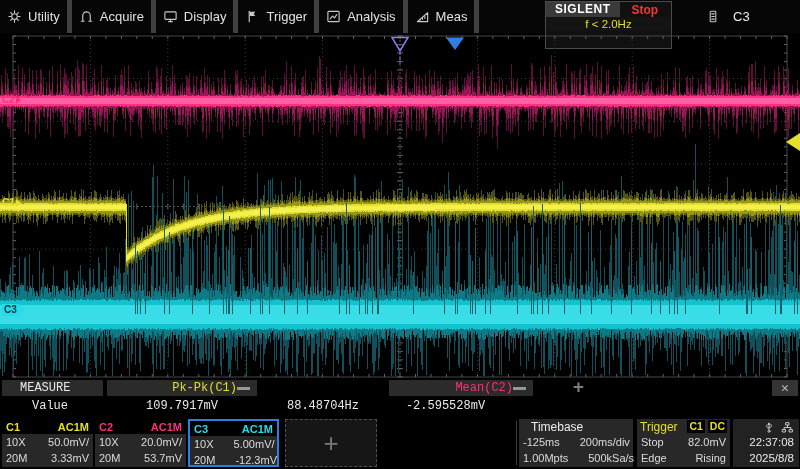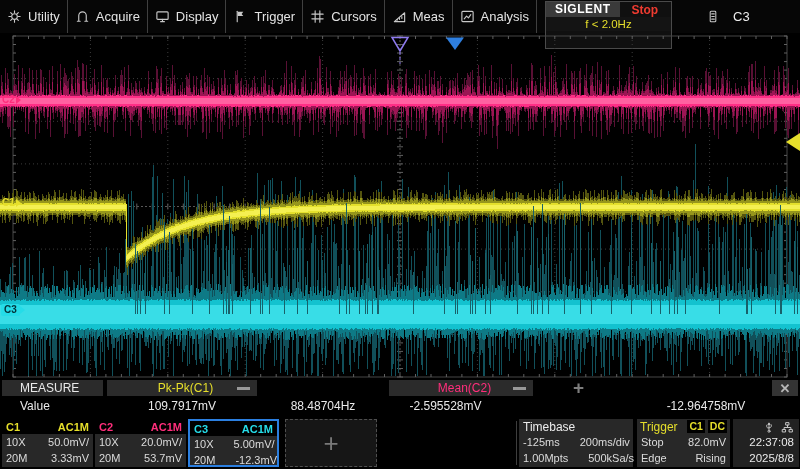--- a/index.html
+++ b/index.html
@@ -1,21 +1,21 @@
 <!DOCTYPE html>
 <html><head>
 <meta charset="utf-8">
 <style>
   html,body{margin:0;padding:0;background:#000;}
   #app{position:relative;width:800px;height:469px;background:#000;overflow:hidden;
        font-family:"Liberation Sans",sans-serif;-webkit-font-smoothing:antialiased;}
   
   .topbar{position:absolute;left:0;top:0;width:800px;height:33px;background:#060606;display:flex;align-items:center;}
   .menu-item{display:flex;align-items:center;gap:6px;height:33px;padding:0 7px;color:#e3e3e3;
-             font-size:13px;border-right:1px solid #404040;cursor:default;}
+             font-size:13px;border-right:5px solid #404040;cursor:default;}
   .menu-item svg{flex:0 0 auto;}
   .icn{stroke:#c9c9c9;fill:none;stroke-width:1.2;stroke-linecap:round;stroke-linejoin:round;}
   .icn-fill{fill:#c9c9c9;stroke:none;}
   .brandbox{position:absolute;left:545px;top:1px;width:127px;height:48px;border:1px solid #4a4a4a;
             background:#101010;box-sizing:border-box;}
   .brandrow{height:15px;display:flex;align-items:center;}
   .brand{background:#3a3a3a;color:#fff;font-weight:bold;font-size:12px;letter-spacing:.5px;
          padding:0 9px;height:15px;line-height:15px;}
   .stop{color:#f03b30;font-size:12px;font-weight:bold;margin-left:12px;}
   .tfreq{height:14px;background:#141414;color:#e6df2b;font-size:11.5px;text-align:center;line-height:14px;}
@@ -26,27 +26,27 @@
   .ch-tag{position:absolute;left:1px;z-index:3;font-size:10px;font-weight:bold;line-height:12px;
           display:flex;align-items:center;}
   .ch-tag .lbl{padding:0 1px;}
   .ch-tag .arr{width:0;height:0;border-left:5px solid currentColor;border-top:4px solid transparent;
                border-bottom:4px solid transparent;margin-left:0px;}
   .tag-c2{color:#ff2e7b;top:94px;}
   .tag-c1{color:#e6df2b;top:197px;}
   .tag-c3{color:#25dce8;top:304px;}
   .tag-sel .lbl{background:#25dce8;color:#03343b;border-radius:2px;padding:0 3px;}
   
-  .mrow{position:absolute;left:0;width:800px;height:17px;z-index:2;}
+  .mrow{position:absolute;left:0;width:800px;height:17px;z-index:2;font-family:Liberation Mono, monospace;}
   .mhead{top:380px;}
   .mval{top:397px;color:#e9e9e9;font-size:12px;}
   .mcell{position:absolute;top:0;height:16px;background:#2b2b2b;display:flex;align-items:center;
          font-size:12px;box-sizing:border-box;}
   .mtitle{padding-left:18px;color:#e9e9e9;background:#2b2b2b;}
-  .mlabel{flex:1;text-align:center;margin-left:27px;}
+  .mlabel{flex:1;text-align:right;margin-left:27px;}
   .col-c1{color:#e6df2b;}
   .col-c2{color:#ff2e7b;}
   .mminus{width:13px;height:3px;background:#989898;margin-right:7px;flex:0 0 auto;}
   .vcell{position:absolute;top:0;height:17px;display:flex;align-items:center;justify-content:center;}
   .vtitle{justify-content:flex-start;padding-left:18px;}
   .mplus{position:absolute;top:0;height:16px;display:flex;align-items:center;justify-content:center;
          color:#7d7d7d;font-size:19px;font-weight:bold;background:transparent;}
   .mclose{position:absolute;top:0;height:16px;background:#343434;display:flex;align-items:center;
           justify-content:center;color:#b7b7b7;font-size:13px;font-weight:bold;}
   
@@ -57,21 +57,21 @@
   .chbox .rw, .tbbox .rw, .trbox .rw{height:16px;display:flex;justify-content:space-between;
              align-items:center;padding:0 4px;gap:20px;}
   .chbox.sel{border:2px solid #2b7fe0;}
   .chid-c1{color:#e6df2b;}.chid-c2{color:#ff2e7b;}.chid-c3{color:#25dce8;}
   .addbox{position:absolute;left:285px;top:419px;width:92px;height:48px;border:1px dashed #4f4f4f;
           color:#787878;display:flex;align-items:center;justify-content:center;font-size:26px;
           box-sizing:border-box;background:#161616;}
   .vsep{position:absolute;left:516px;top:421px;width:1px;height:44px;background:#3d3d3d;}
   .tbbox{position:absolute;left:519px;top:419px;width:114px;height:48px;background:#282828;
          font-size:11px;color:#dcdcdc;box-sizing:border-box;}
-  .tbbox .hd{height:15px;display:flex;align-items:center;padding:0 4px;font-size:12px;color:#ececec;}
+  .tbbox .hd{height:15px;display:flex;align-items:center;padding:0 12px;font-size:12px;color:#ececec;}
   .trbox{position:absolute;left:637px;top:419px;width:93px;height:48px;background:#282828;
          font-size:11px;color:#dcdcdc;box-sizing:border-box;}
   .trbox .hd{height:15px;display:flex;align-items:center;gap:3px;padding:0 3px;}
   .trtitle{color:#e6df2b;font-size:12px;flex:1;}
   .badge{background:#000;color:#e6df2b;font-size:10.5px;font-weight:bold;padding:0 2px;height:13px;
          line-height:13px;}
   .clockbox{position:absolute;left:733px;top:419px;width:66px;height:48px;background:#222;
             color:#eaeaea;font-size:11.5px;text-align:right;padding:1px 5px;box-sizing:border-box;}
   .clockbox .icons{display:flex;justify-content:flex-end;gap:6px;height:14px;align-items:center;}
   .clockbox .tline{line-height:16px;}
@@ -111,42 +111,34 @@
     <div class="menu-item">
       <svg width="15" height="15" viewBox="0 0 16 16">
           <path class="icn" d="M4.5 2.5v11"></path>
           <path class="icn-fill" d="M5 3h6l-1.8 2.2L11 7.4H5z"></path>
         </svg>
       <span>Trigger</span>
     </div>
     <div class="menu-item">
       <svg width="15" height="15" viewBox="0 0 16 16">
           <g class="icn">
-            <path d="M5.5 2v12M10.5 2v12M2 5.5h12M2 10.5h12"></path>
-          </g>
-        </svg>
-      <span>Cursors</span>
+            <rect x="2" y="2.5" width="12" height="11" rx="1"></rect>
+            <path d="M4.5 10.5L7 7.5l2 2 2.5-3.5"></path>
+          </g>
+        </svg>
+      <span>Analysis</span>
     </div>
     <div class="menu-item">
       <svg width="15" height="15" viewBox="0 0 16 16">
           <g class="icn">
             <path d="M2.5 13.5h11L13.5 4z"></path>
             <path d="M10.5 8v2M8 9.5v1.5M5.5 11v1"></path>
           </g>
         </svg>
       <span>Meas</span>
-    </div>
-    <div class="menu-item">
-      <svg width="15" height="15" viewBox="0 0 16 16">
-          <g class="icn">
-            <rect x="2" y="2.5" width="12" height="11" rx="1"></rect>
-            <path d="M4.5 10.5L7 7.5l2 2 2.5-3.5"></path>
-          </g>
-        </svg>
-      <span>Analysis</span>
     </div>
   </div>
 
   <div class="brandbox">
     <div class="brandrow">
       <span class="brand">SIGLENT</span>
       <span class="stop">Stop</span>
     </div>
     <div class="tfreq">f &lt; 2.0Hz</div>
   </div>
@@ -205,25 +197,24 @@
       <span class="mminus"></span>
     </div>
     <div class="mcell" style="left:389px;width:144px">
       <span class="mlabel col-c2">Mean(C2)</span>
       <span class="mminus"></span>
     </div>
     <div class="mplus" style="left:518px;width:121px">+</div>
     <div class="mclose" style="left:772px;width:26px">✕</div>
   </div>
   <div class="mrow mval">
-    <div class="vcell vtitle" style="left:2px;width:101px">Value</div>
+    <div class="vcell vtitle" style="left:14px;width:101px">Value</div>
     <div class="vcell" style="left:107px;width:150px">109.7917mV</div>
     <div class="vcell" style="left:261px;width:124px">88.48704Hz</div>
     <div class="vcell" style="left:383px;width:125px">-2.595528mV</div>
-    <div class="vcell" style="left:643px;width:126px">-12.964758mV</div>
   </div>
 
   <div class="chbox" style="left:2px">
     <div class="hd">
         <span class="chid-c1">C1</span>
         <span class="chid-c1">AC1M</span>
       </div>
     <div class="rw">
         <span>10X</span>
         <span>50.0mV/</span>

